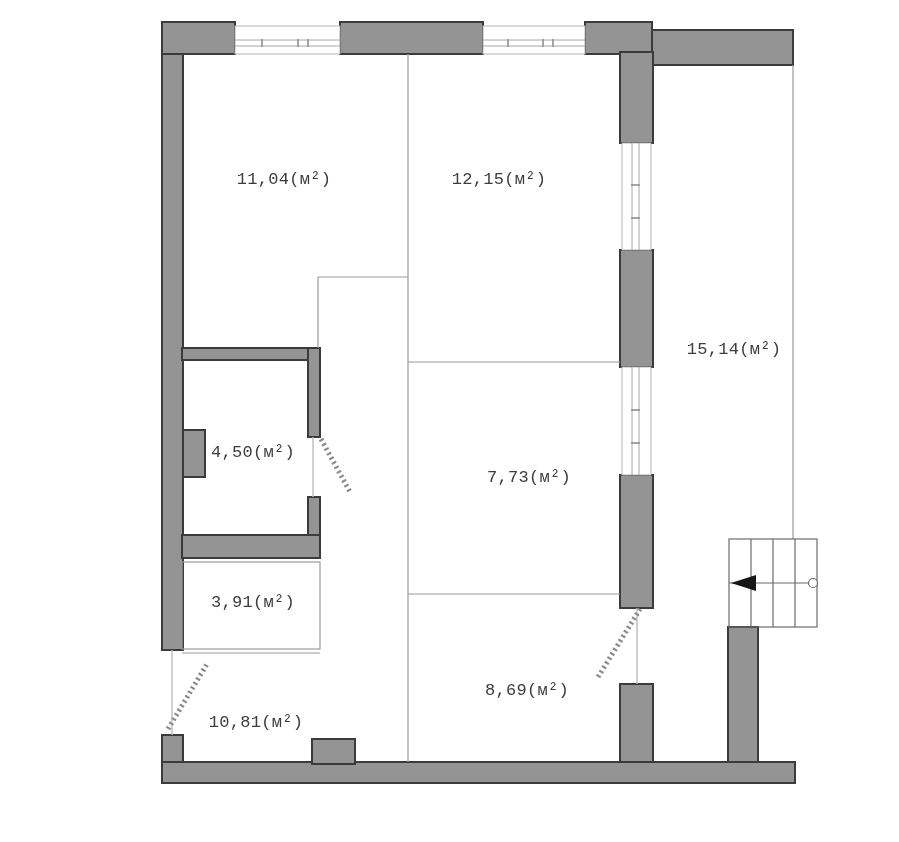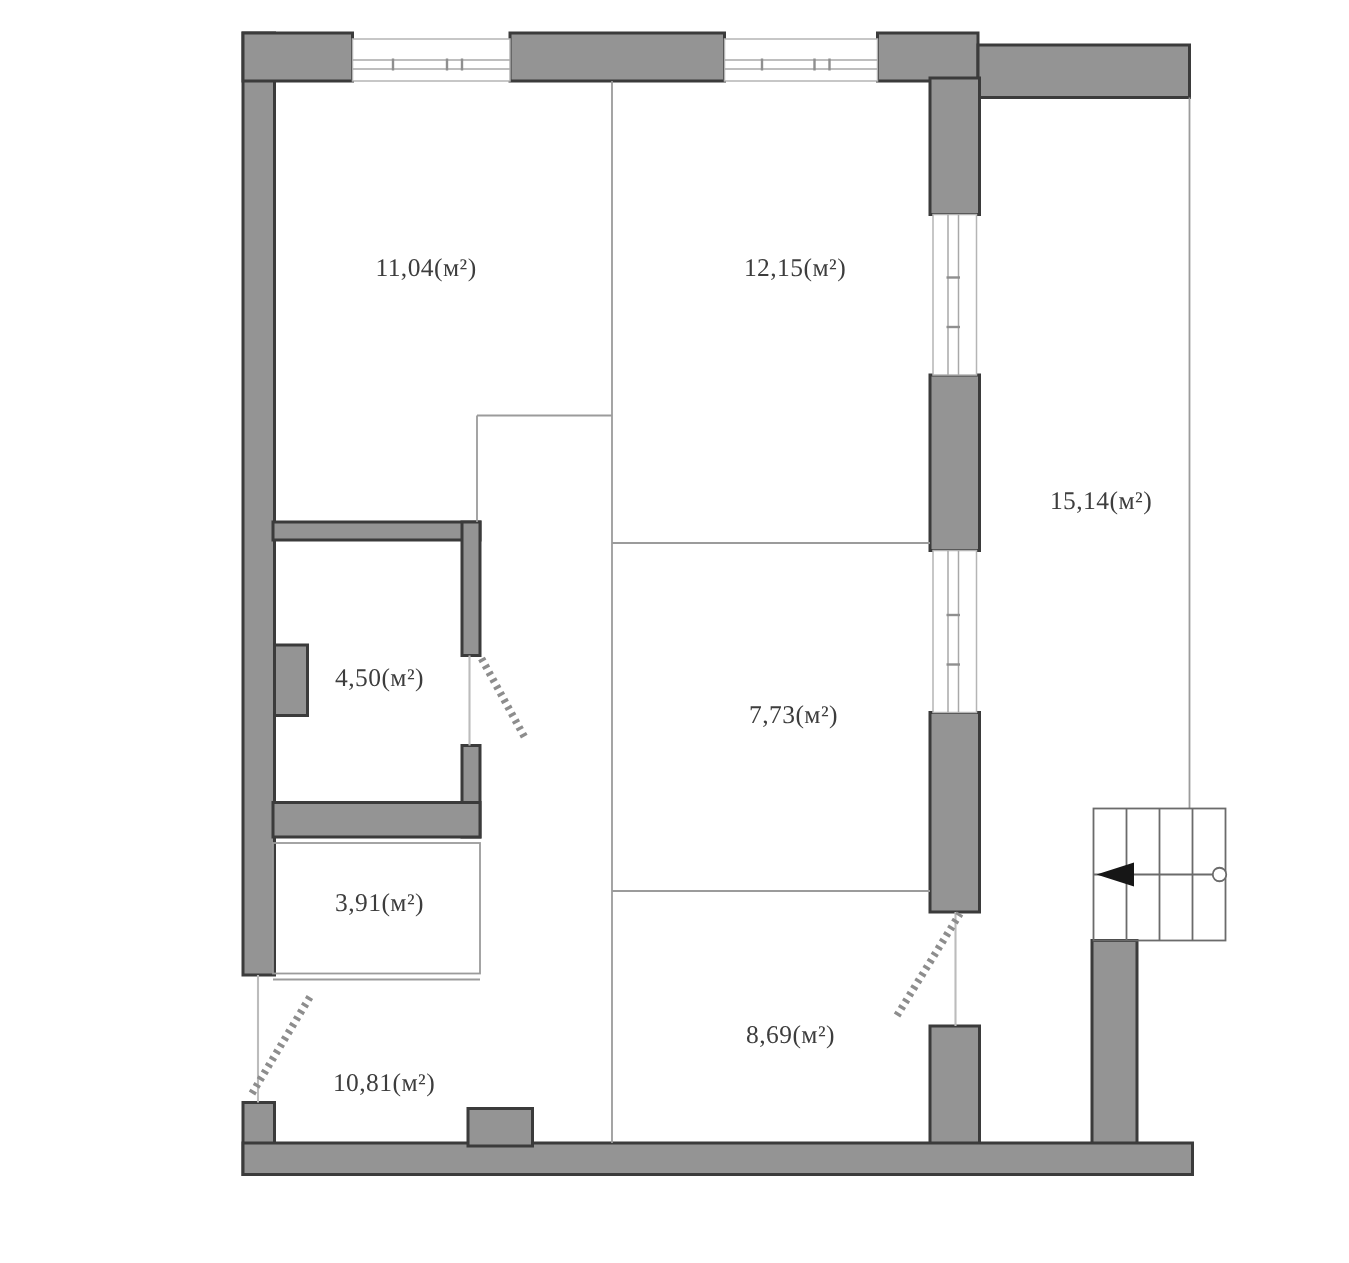--- a/index.html
+++ b/index.html
@@ -10,21 +10,21 @@
     --stairs-line:#6b6b6b;
     --text:#3d3d3d;
     --bg:#ffffff;
   }
   html,body{margin:0;padding:0;background:var(--bg);}
   .screen{
     position:relative;
     width:850px;height:842px;
     background:var(--bg);
     overflow:hidden;
-    font-family:Liberation Serif, serif;
+    font-family:Liberation Mono, monospace;
   }
   .plan-svg{position:absolute;left:0;top:0;}
   .wall{fill:var(--wall-fill);stroke:var(--wall-edge);stroke-width:2;}
   .thin{stroke:var(--thin-line);stroke-width:1.2;fill:none;}
   .thinbox{stroke:var(--thin-line);stroke-width:1.2;fill:none;}
   .win{fill:#ffffff;stroke:#b5b5b5;stroke-width:1;}
   .winline{stroke:#a8a8a8;stroke-width:1;fill:none;}
   .wintick{stroke:#8f8f8f;stroke-width:1.6;fill:none;}
   .jamb{stroke:#bcbcbc;stroke-width:1.4;fill:none;}
   .dash{stroke:var(--door-dash);stroke-width:5;stroke-dasharray:2.2 3;fill:none;}
@@ -140,23 +140,23 @@
       <line class="stair" x1="773" y1="539" x2="773" y2="627"></line>
       <line class="stair" x1="795" y1="539" x2="795" y2="627"></line>
       <line class="stair" x1="729" y1="583" x2="810" y2="583"></line>
       <polygon points="731,583 756,575 756,591" fill="#161616"></polygon>
       <circle class="stairfill" cx="813" cy="583" r="4.5"></circle>
     </g>
   </svg>
 
   <div class="room-label" style="left:284px;top:179px;">11,04(м²)</div>
 
-  <div class="room-label" style="left:530px;top:179px;">12,15(м²)</div>
+  <div class="room-label" style="left:499px;top:179px;">12,15(м²)</div>
 
-  <div class="room-label" style="left:734px;top:334px;">15,14(м²)</div>
+  <div class="room-label" style="left:734px;top:349px;">15,14(м²)</div>
 
   <div class="room-label" style="left:253px;top:452px;">4,50(м²)</div>
 
   <div class="room-label" style="left:529px;top:477px;">7,73(м²)</div>
 
   <div class="room-label" style="left:253px;top:602px;">3,91(м²)</div>
 
   <div class="room-label" style="left:527px;top:690px;">8,69(м²)</div>
 
   <div class="room-label" style="left:256px;top:722px;">10,81(м²)</div>

